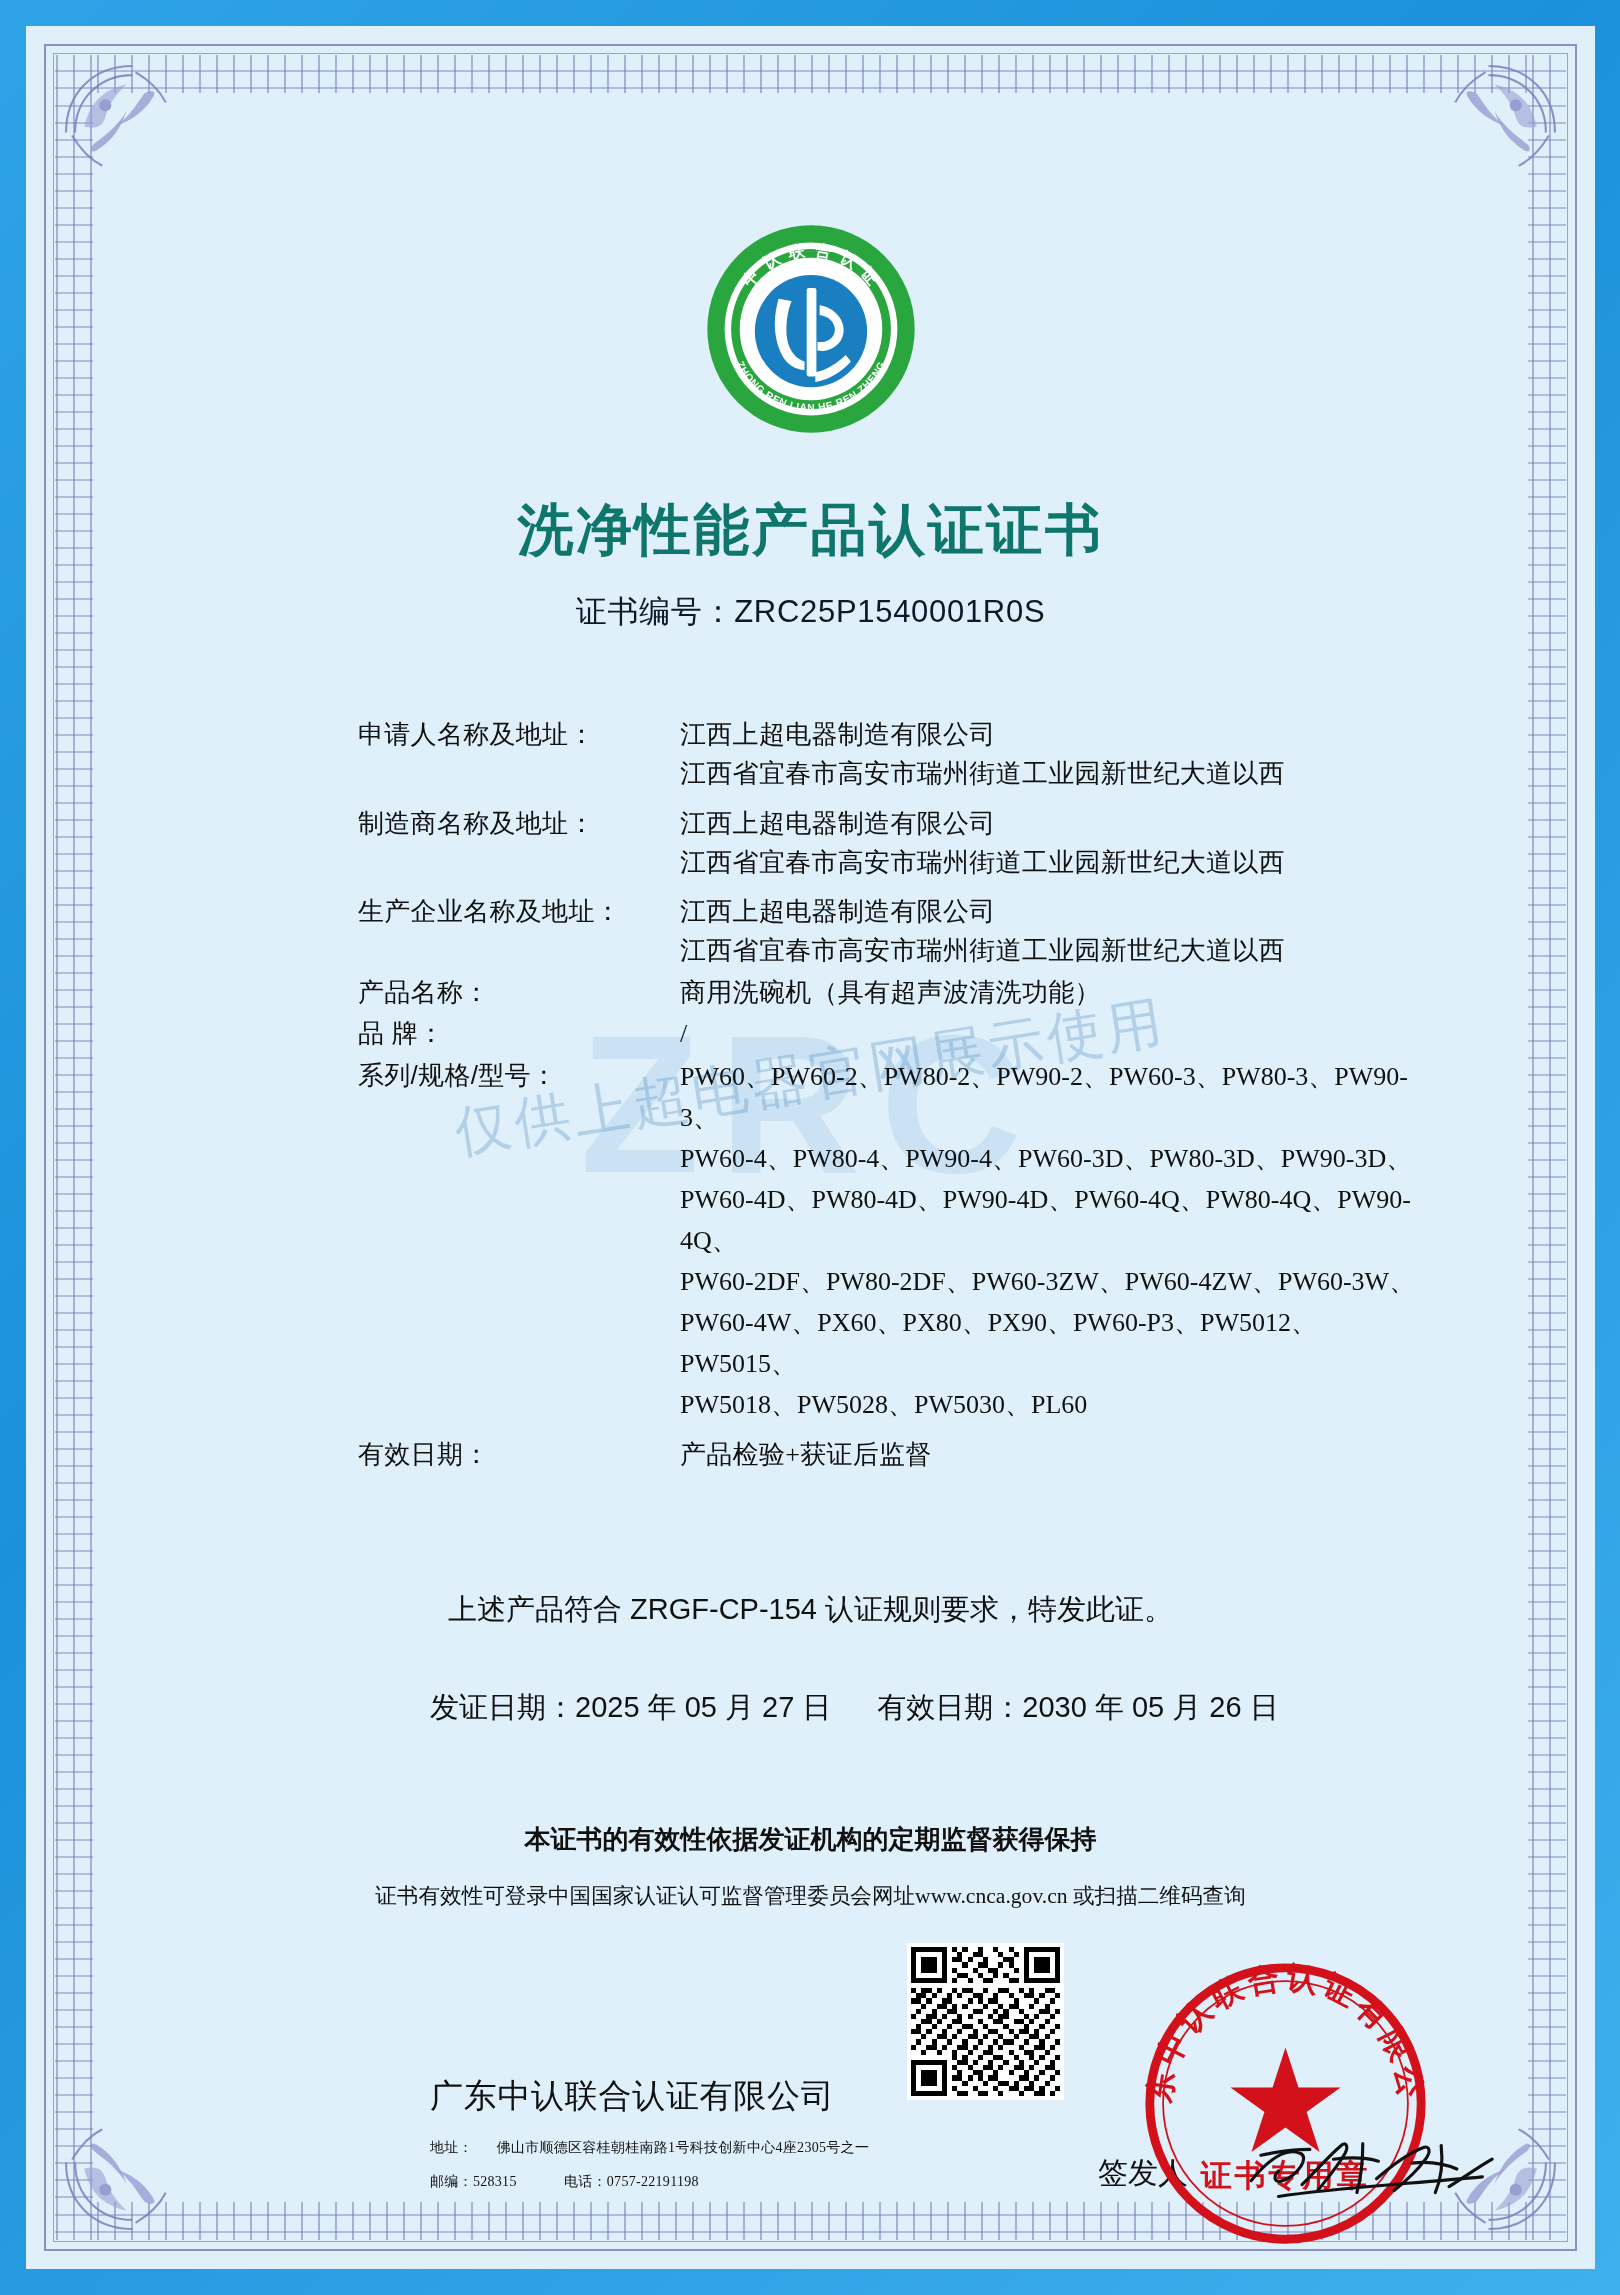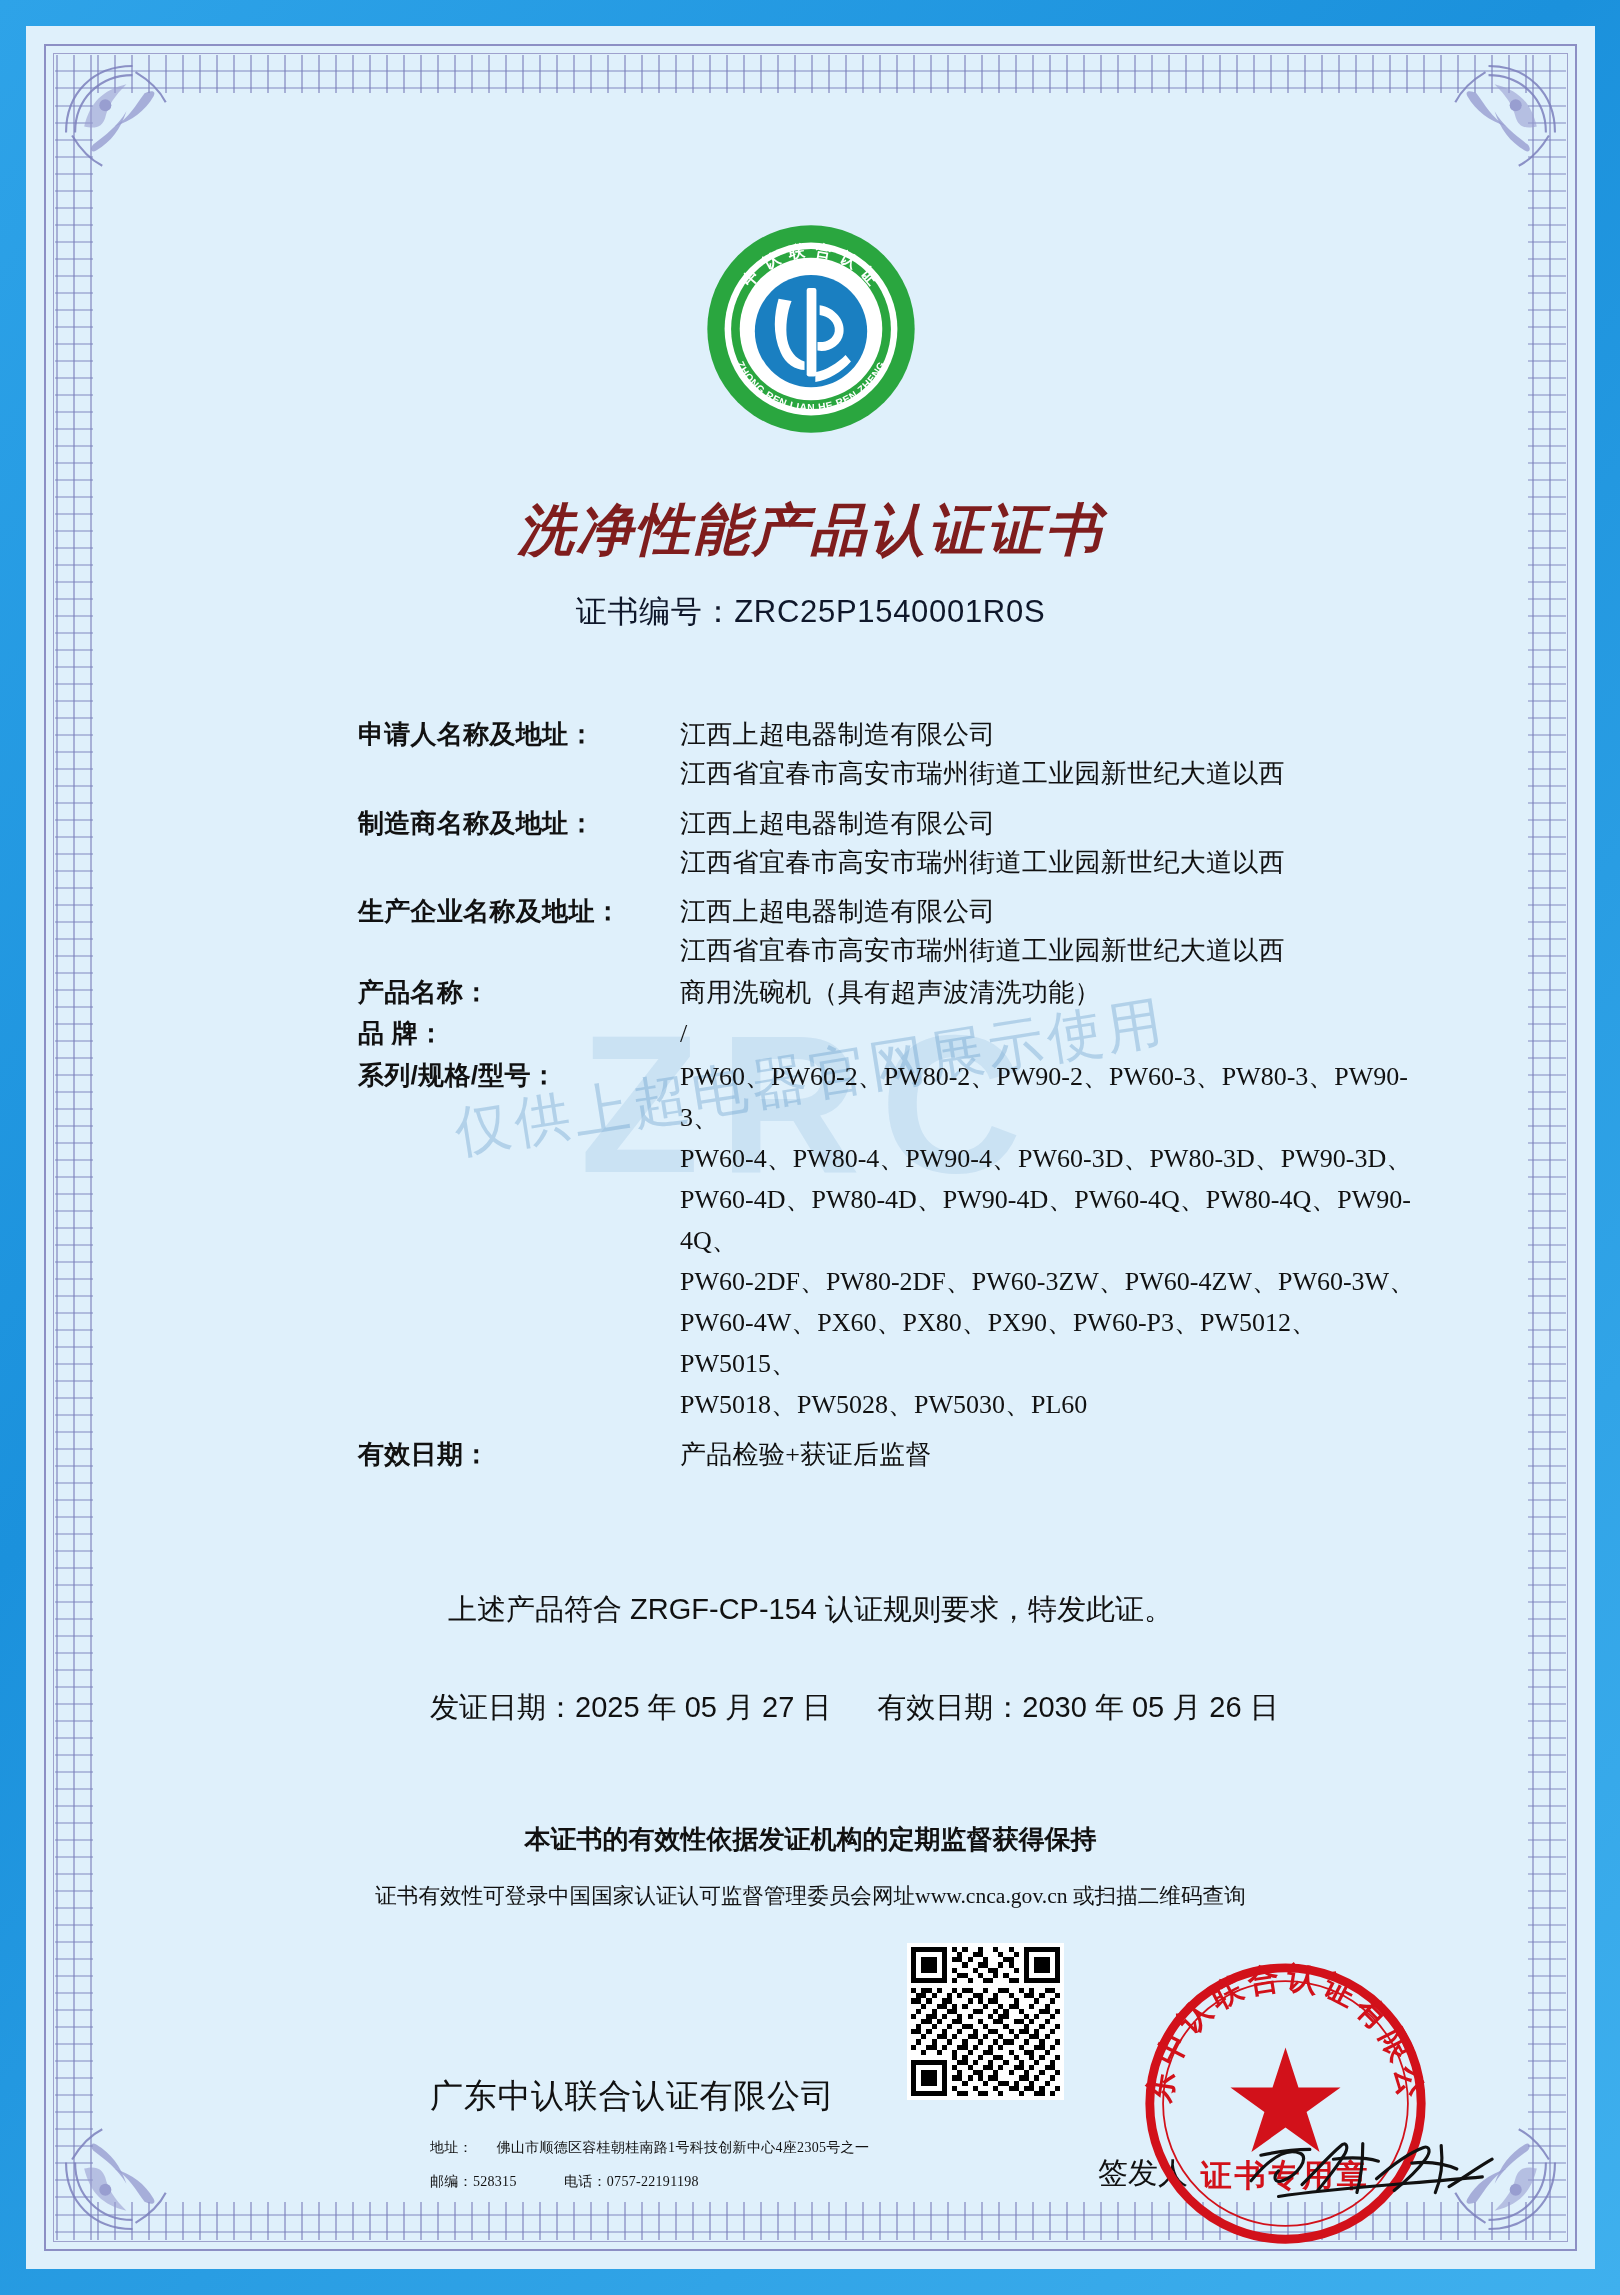--- a/index.html
+++ b/index.html
@@ -142,24 +142,23 @@
   }
 
   
   .title {
     position: absolute;
     left: 0; right: 0;
     top: 390px;
     text-align: center;
     font-size: 56px;
     font-weight: 700;
-    color: #7f1d1d;
+    color: #0f766e;
     letter-spacing: 2.6px;
     z-index: 4;
-    font-style: italic;
   }
   .cert-no {
     position: absolute;
     left: 0; right: 0;
     top: 488px;
     text-align: center;
     font-size: 31px;
     color: #0f172a;
     letter-spacing: 0.7px;
     z-index: 4;
@@ -179,21 +178,20 @@
     margin-bottom: 10.5px;
   }
   .flabel {
     width: 322px;
     flex: 0 0 322px;
     font-size: 26px;
     color: #111;
     line-height: 39px;
     letter-spacing: 0.3px;
     white-space: nowrap;
-    font-weight: bold;
   }
   .fvalue {
     flex: 1;
     font-size: 26px;
     color: #111;
     line-height: 39px;
     letter-spacing: 0.3px;
     font-family: Liberation Serif, serif;
   }
   .fvalue .sub {

